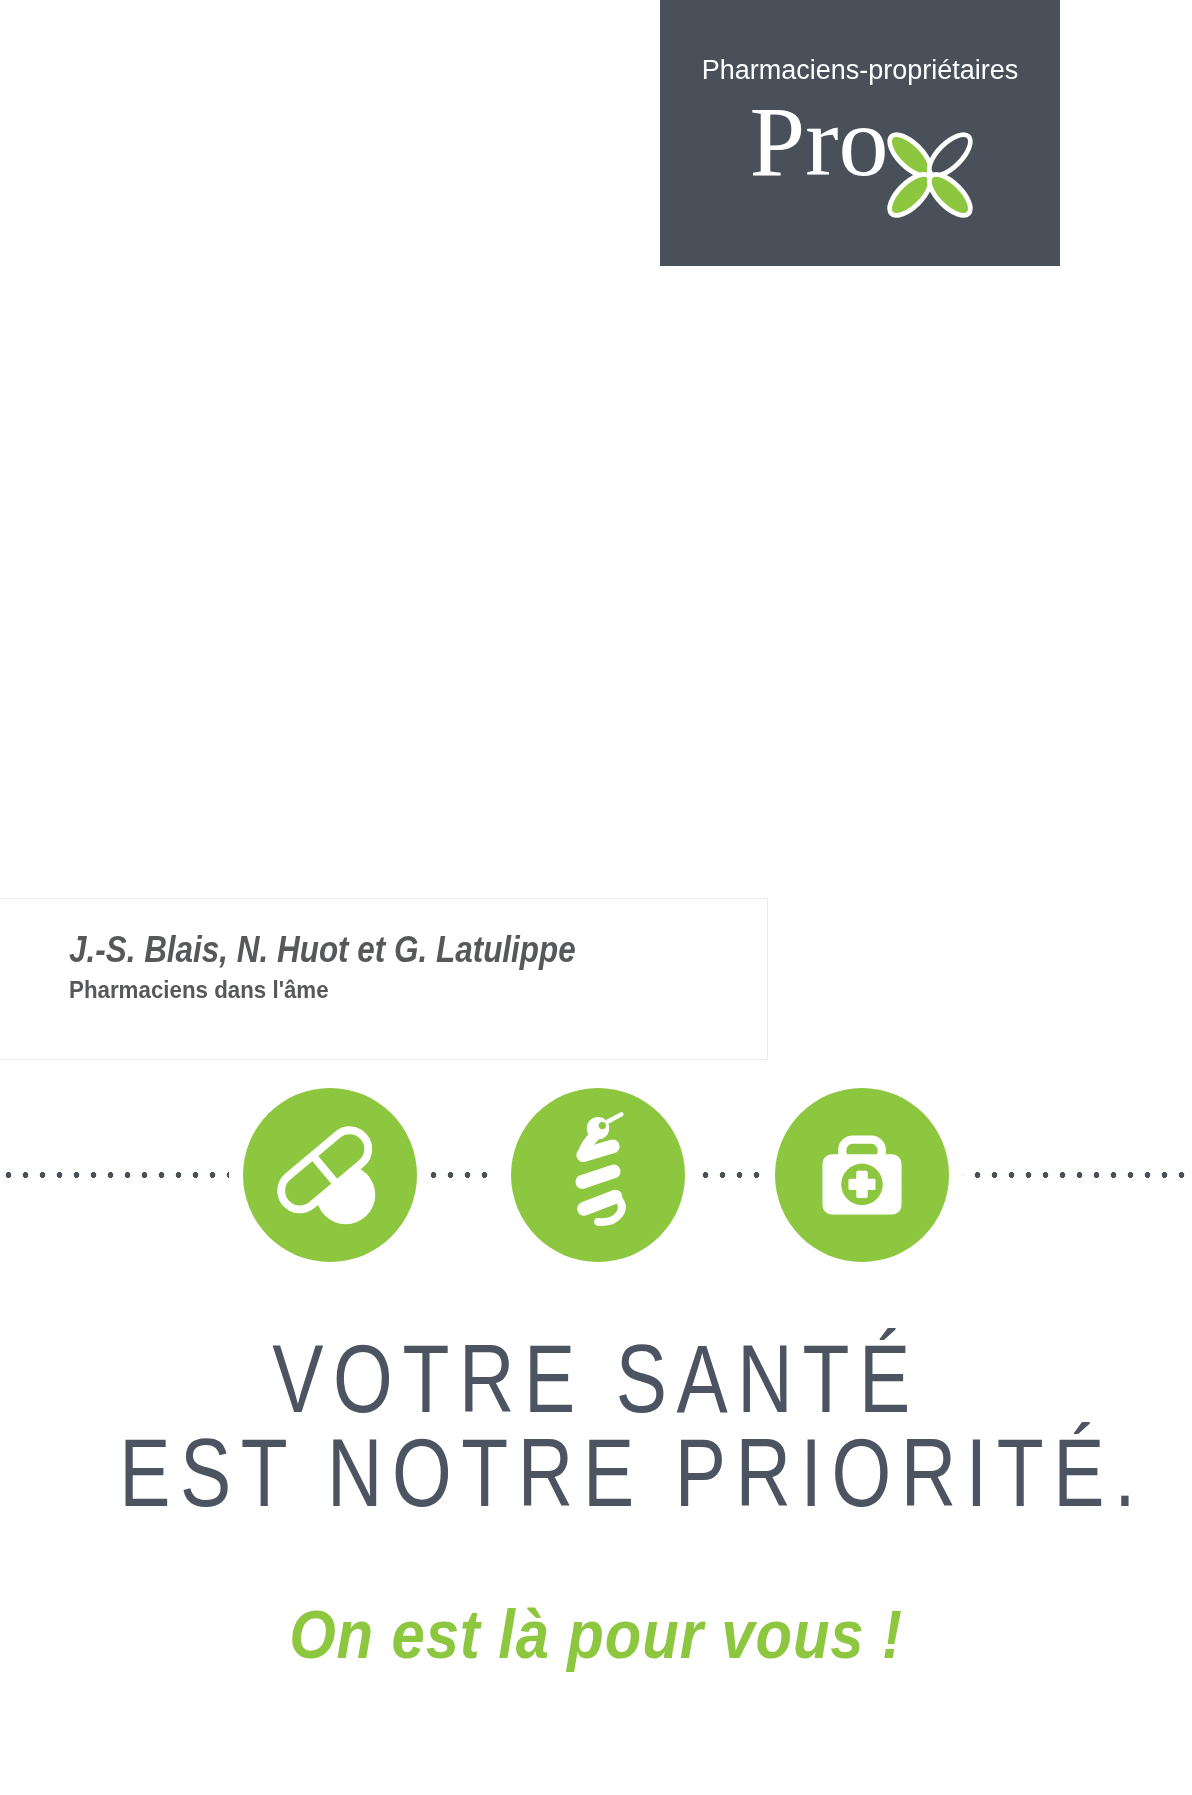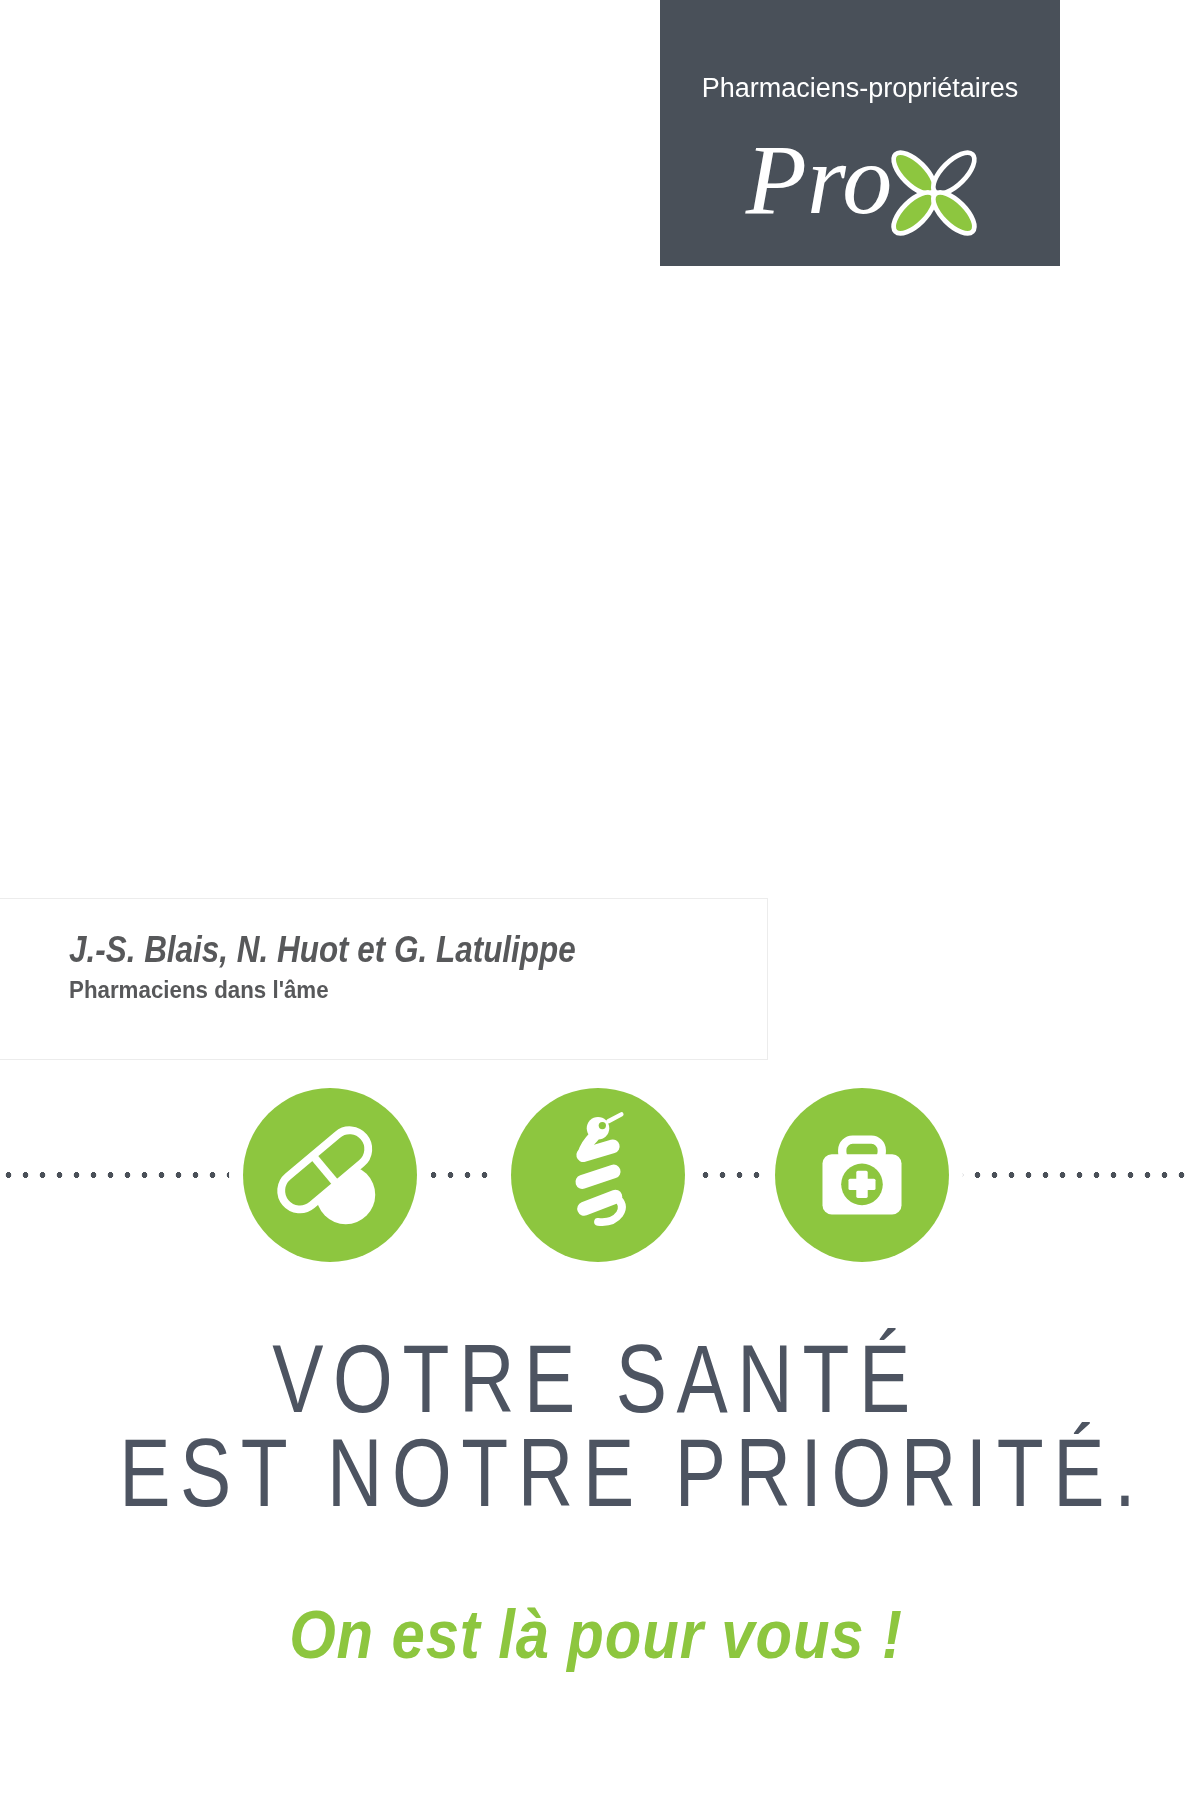--- a/index.html
+++ b/index.html
@@ -3,24 +3,24 @@
 <meta charset="utf-8">
 <style>
   html,body{margin:0;padding:0;background:#fff;}
   .page{
     position:relative;width:1192px;height:1795px;background:#fff;overflow:hidden;
     font-family:"Liberation Sans",sans-serif;
   }
   
   .brand-panel{
     position:absolute;left:660px;top:0;width:400px;height:266px;
-    background:var(--slate,#495059);box-sizing:border-box;padding-top:70px;
+    background:var(--slate,#495059);box-sizing:border-box;padding-top:52px;
   }
   .brand-lines{color:#fff;text-align:center;font-size:27px;line-height:36px;font-weight:400;}
-  .logo{display:flex;justify-content:center;align-items:center;margin-top:4px;font-style:italic;}
+  .logo{display:flex;justify-content:center;align-items:flex-start;margin-top:4px;}
   .logo-text{
     font-family:"Liberation Serif",serif;color:#fff;font-size:100px;line-height:100px;
     font-weight:400;
   }
   .logo-petals{margin:26px -12px 0 -10px;}
   
   .owners-box{
     position:absolute;left:-10px;top:898px;width:778px;height:162px;
     border:1px solid var(--border,#ececec);background:#fff;box-sizing:border-box;
     padding:30px 0 0 78px;

